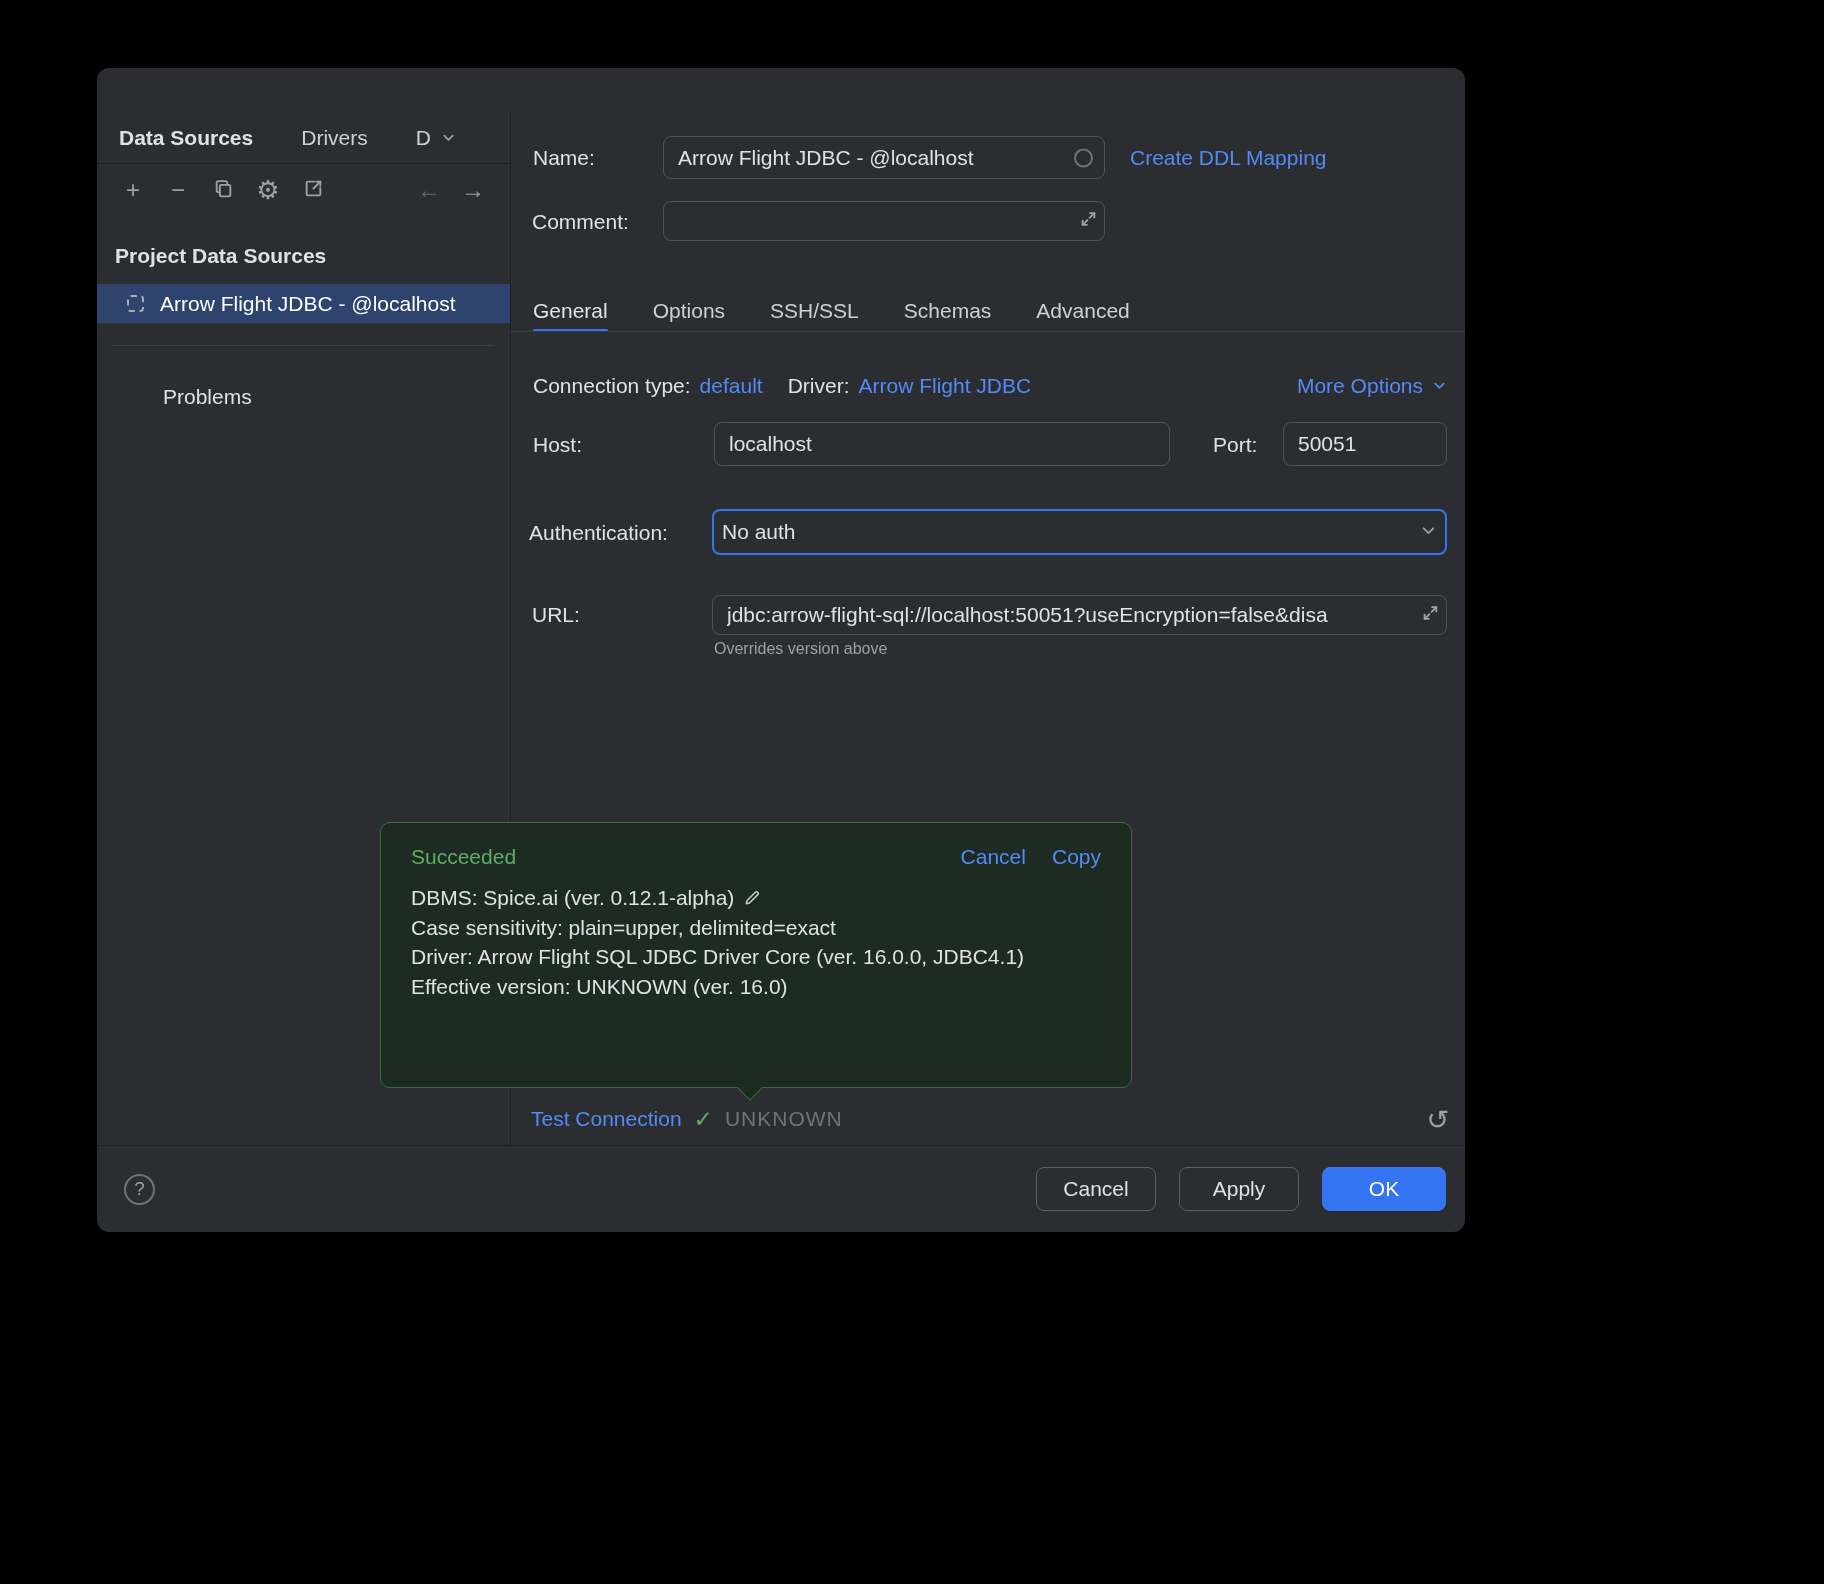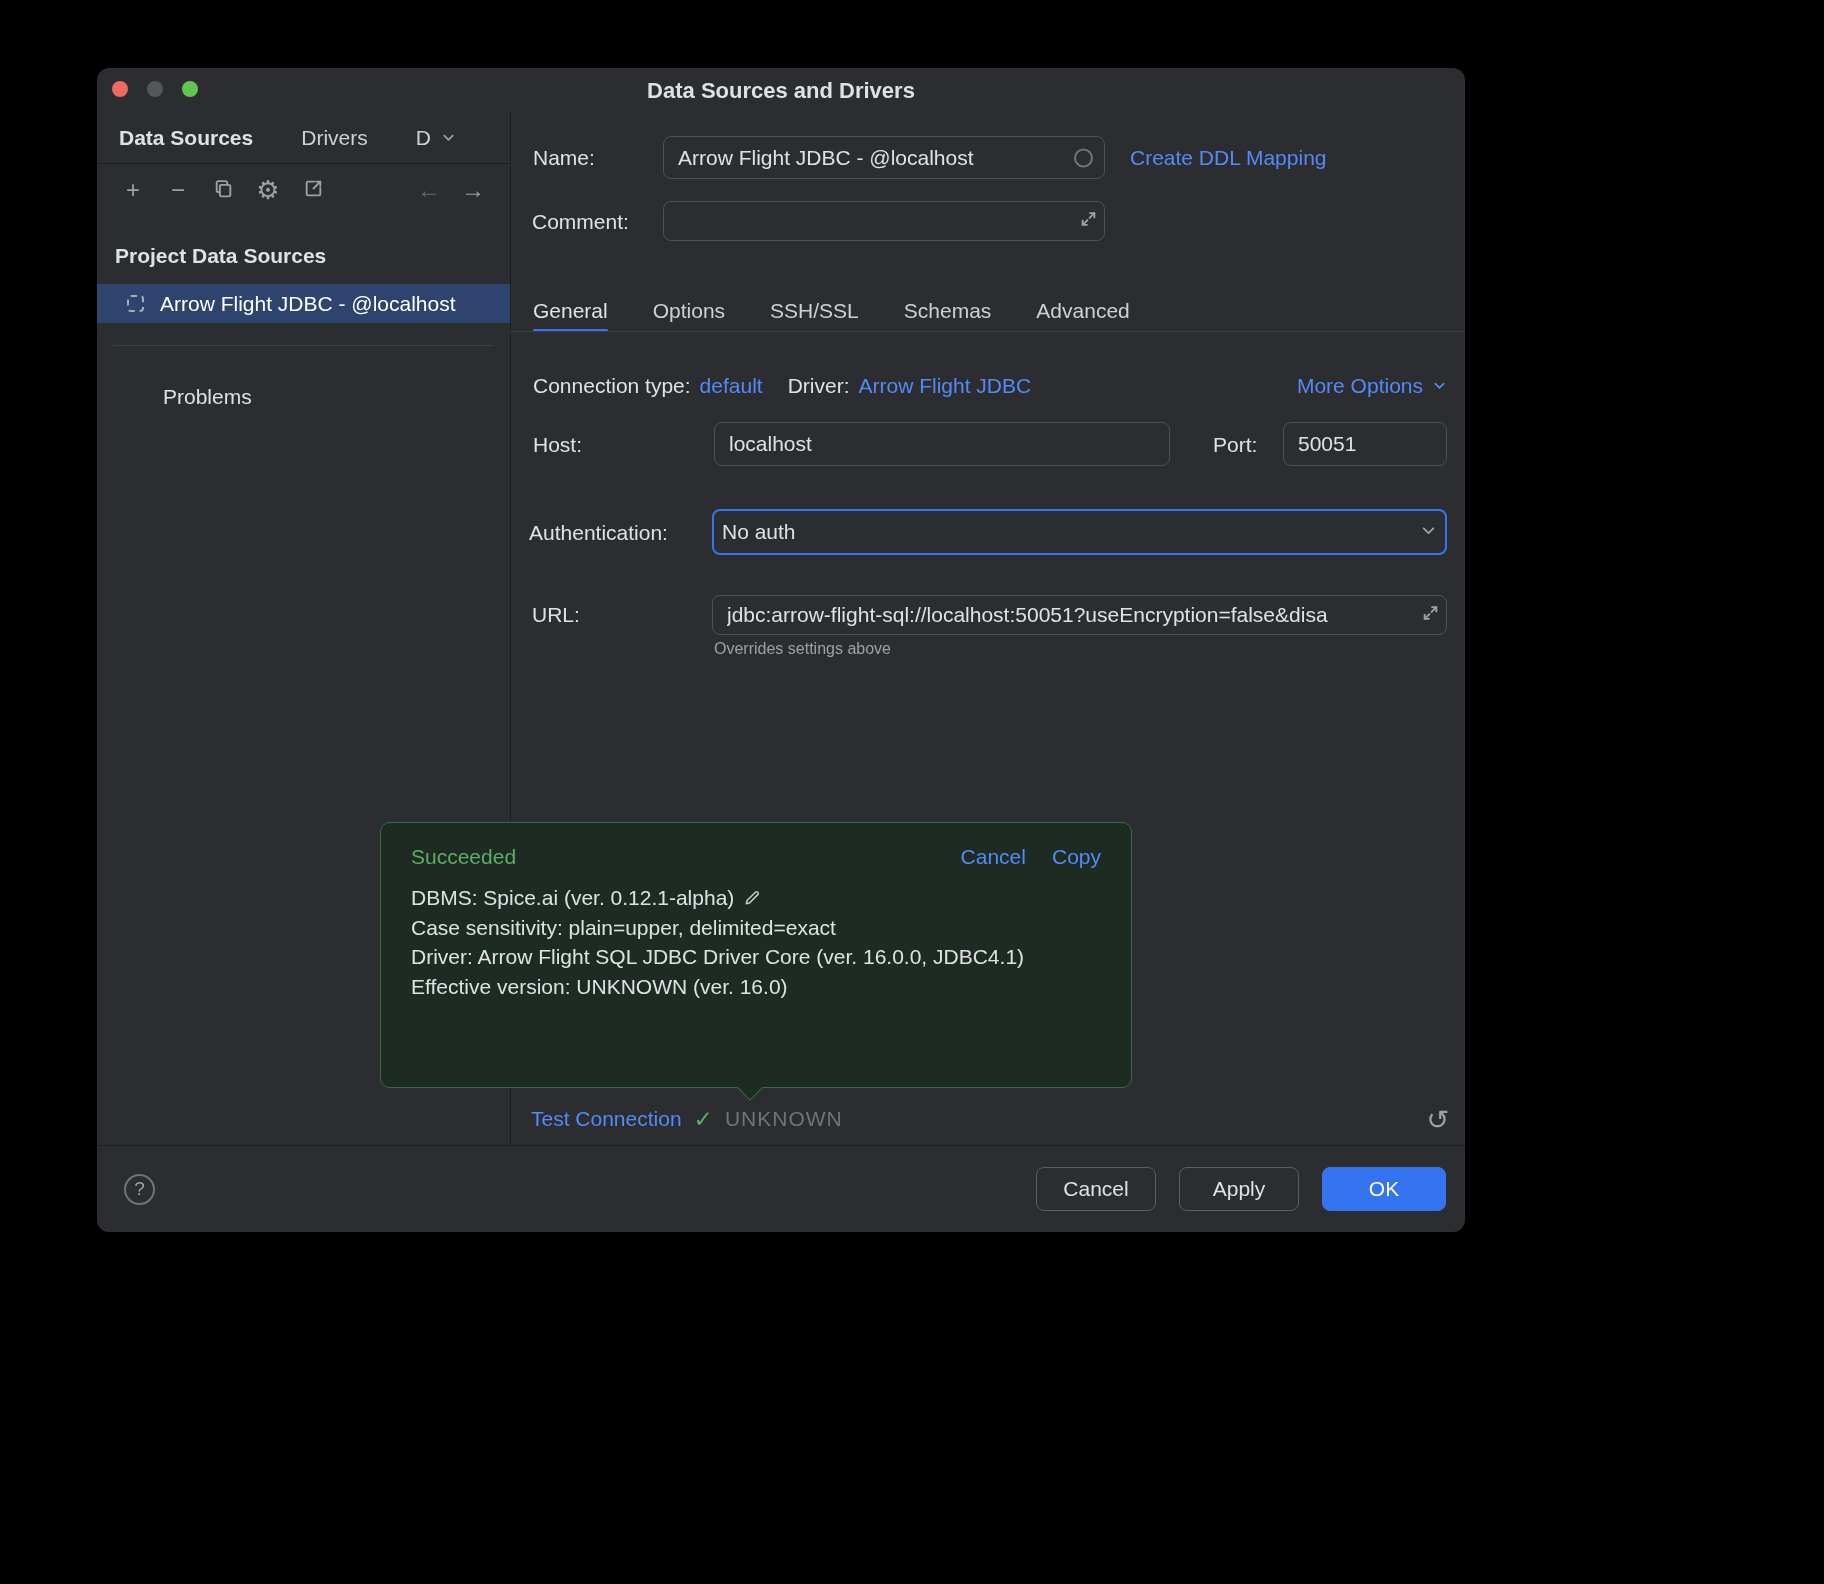--- a/index.html
+++ b/index.html
@@ -102,28 +102,20 @@
   .btns{margin-left:auto;display:flex;gap:23px;}
   .btn{height:44px;min-width:120px;border-radius:8px;border:1.5px solid #5A5D63;background:transparent;
     color:var(--fg);font-size:21px;font-family:inherit;padding:0 24px;cursor:pointer;}
   .btn.primary{background:var(--accent);border-color:var(--accent);color:#fff;min-width:124px;}
 </style>
 </head>
 <body>
 
 <div class="window">
 
-  <div class="titlebar">
-    <div class="traffic">
-      <span class="tl red"></span>
-      <span class="tl yellow"></span>
-      <span class="tl green"></span>
-    </div>
-    <div class="wtitle">Data Sources and Drivers</div>
-  </div>
 
   <div class="side-tabs">
     <span class="side-tab active">Data Sources</span>
     <span class="side-tab">Drivers</span>
     <span class="side-tab-overflow">
       <span>D</span>
       <span>
         <svg class="stroke" width="15" height="15" viewBox="0 0 16 16">
             <path d="M3.5 6l4.5 4.5L12.5 6"></path>
           </svg>
@@ -252,21 +244,21 @@
       <span>
         <svg class="stroke" width="17" height="17" viewBox="0 0 16 16">
           <path d="M9.5 2.5h4v4"></path>
             <path d="M13.5 2.5L9 7"></path>
           <path d="M6.5 13.5h-4v-4"></path>
             <path d="M2.5 13.5L7 9"></path>
         </svg>
       </span>
     </span>
   </div>
-  <div class="url-note">Overrides settings above</div>
+  <div class="url-note">Overrides version above</div>
 
   <div class="balloon">
     <div class="balloon-head">
       <span class="balloon-status">Succeeded</span>
       <span class="balloon-links">
         <span class="link">Cancel</span>
         <span class="link">Copy</span>
       </span>
     </div>
     <div class="balloon-body">

